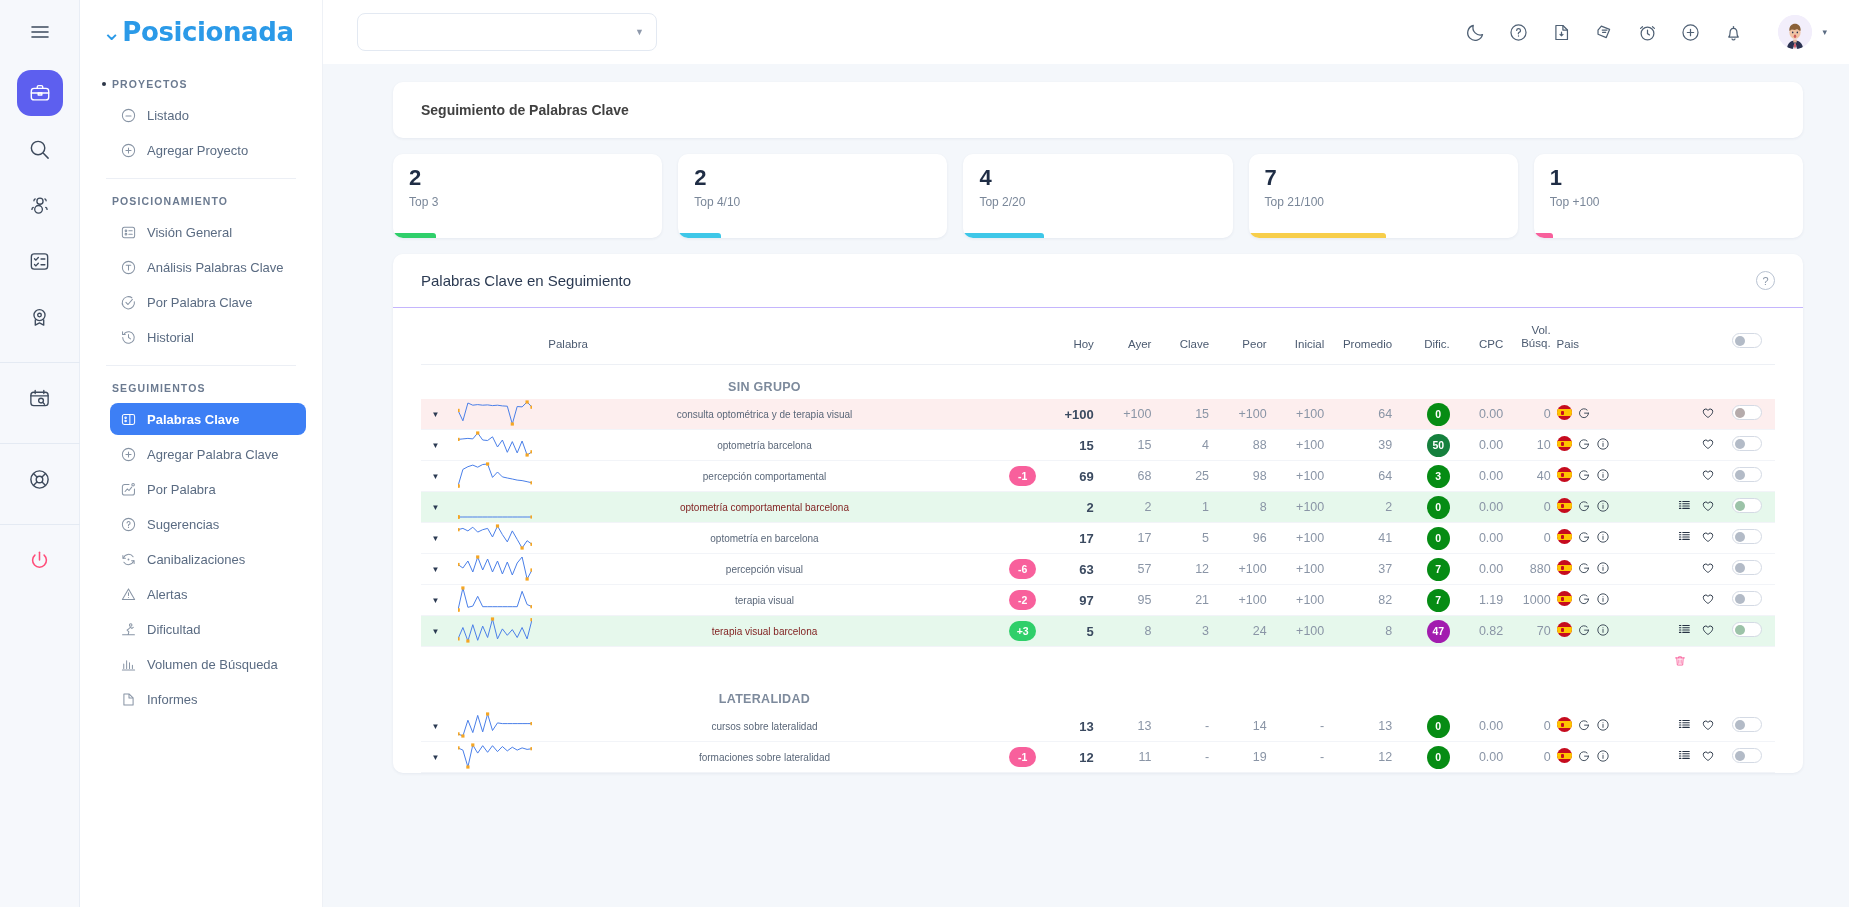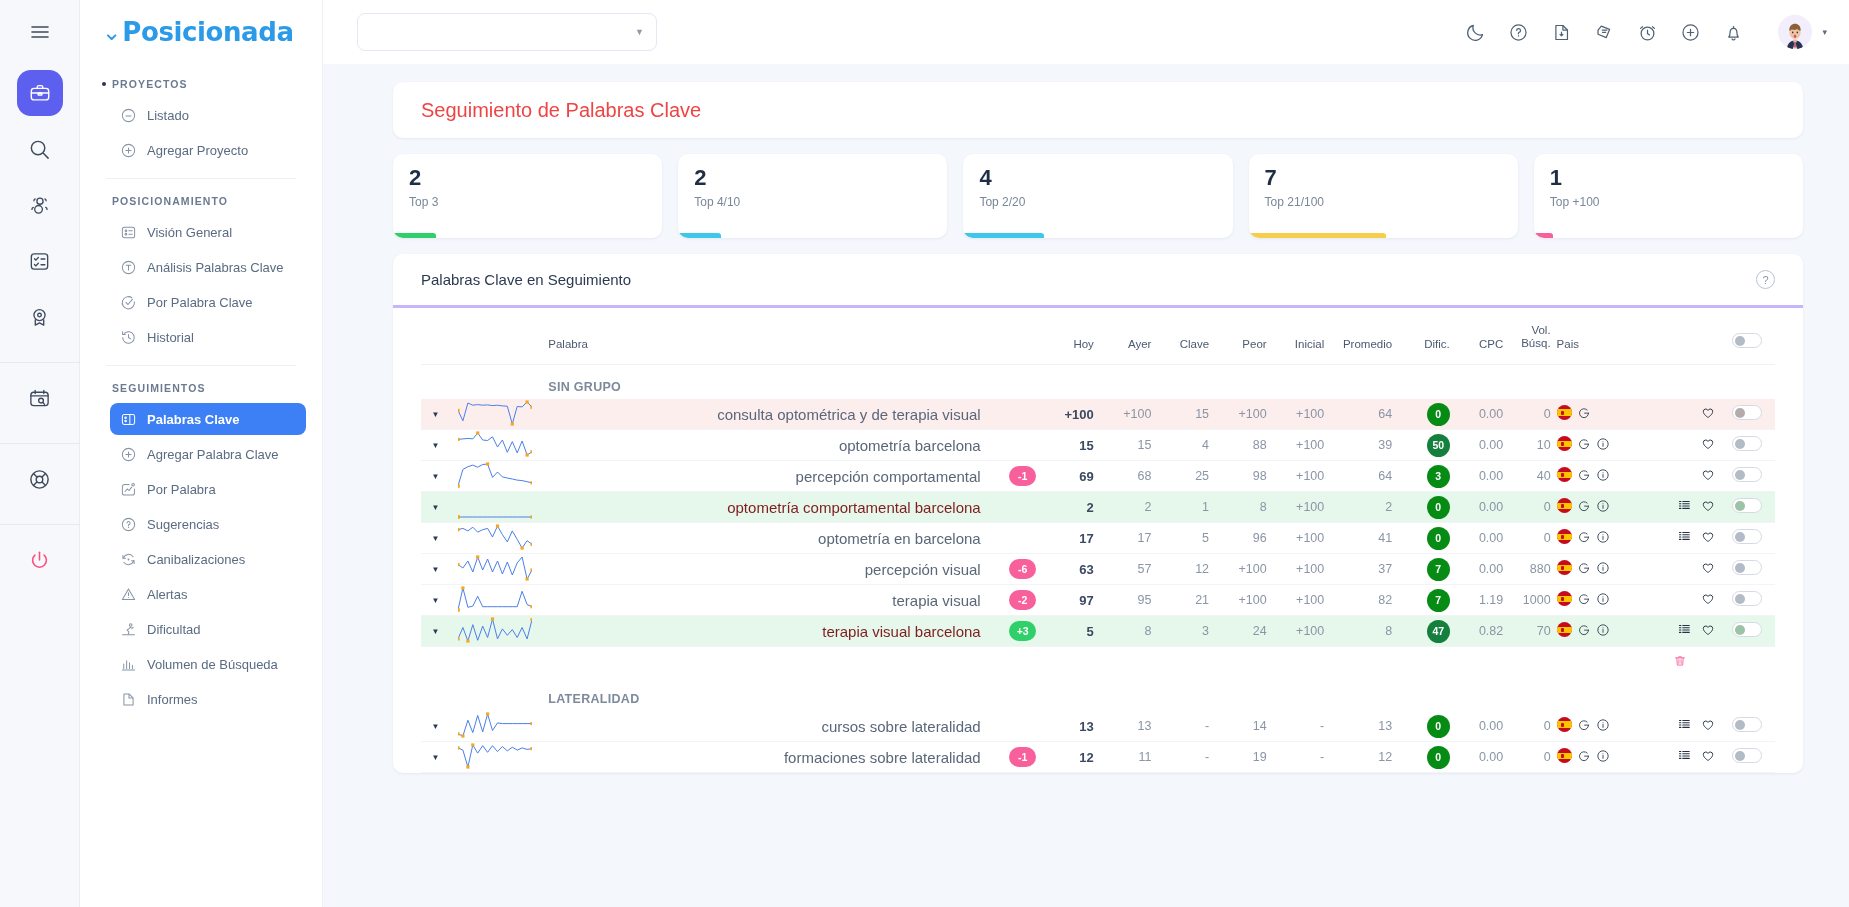--- a/index.html
+++ b/index.html
@@ -87,37 +87,37 @@
 
   .content {
     flex: 1; background: #f4f7fb; padding: 18px 46px 0 70px;
     overflow: hidden; position: relative;
   }
   .card {
     background: #fff; border-radius: 10px;
     box-shadow: 0 1px 3px rgba(40,60,100,.07);
   }
   .page-head { height: 56px; display: flex; align-items: center; padding: 0 28px; margin-bottom: 16px; }
-  .page-title { font-size: 20px; color: #ef4444; font-weight: 400; }
+  .page-title { font-size: 14px; color: #404040; font-weight: 700; }
 
   
   .stats { display: flex; gap: 16px; margin-bottom: 16px; }
   .stat {
     flex: 1; height: 84px; position: relative; overflow: hidden;
     padding: 12px 16px 0 16px;
   }
   .stat-num { font-size: 22px; font-weight: 700; color: #1f2d45; line-height: 1.1; }
   .stat-lbl { font-size: 12px; color: #7a8799; margin-top: 5px; }
   .stat-bar { position: absolute; left: 0; bottom: 0; height: 5px; border-radius: 0 3px 0 0; }
 
   
   .table-card { flex: 1; display: flex; flex-direction: column; overflow: hidden; }
   .table-head-bar {
     height: 54px; display: flex; align-items: center; justify-content: space-between;
-    padding: 0 28px; border-bottom: 3px solid #c4b5fd;
+    padding: 0 28px; border-bottom: 1px solid #c4b5fd;
   }
   .table-head-title { font-size: 15px; color: #2b3a52; }
   .help-circle {
     width: 19px; height: 19px; border-radius: 50%; border: 1px solid #b9c3d2;
     color: #8b97a8; font-size: 11px; display: flex; align-items: center; justify-content: center;
     cursor: pointer;
   }
 
   table.kw { width: 100%; border-collapse: collapse; table-layout: fixed; }
   table.kw th {
@@ -136,48 +136,48 @@
   th.c-vol   { width: 46px; }
   th.c-pais  { width: 78px; text-align: left !important; padding-left: 6px !important; }
   th.c-acts  { width: 86px; }
   th.c-tgl   { width: 54px; text-align: center !important; }
   th .vol2 { display: block; line-height: 1.15; }
 
   td { font-size: 12.5px; color: #8a95a6; text-align: right; padding: 0; height: 31px; }
   tr.kwrow { border-bottom: 1px solid #f2f4f8; }
   tr.kwrow.neg { background: #fdeeee; }
   tr.kwrow.pos { background: #e6f8ec; }
-  td.word { text-align: right; color: #5a6779; font-size: 15px; padding-left: 10px; }
+  td.word { text-align: center; color: #5a6779; font-size: 10px; padding-left: 10px; }
   tr.kwrow.pos td.word { color: #7f1d1d; }
   td.hoy { font-weight: 700; color: #3b4a60; font-size: 13px; }
   td.caret { text-align: center; color: #2b3a52; font-size: 8px; }
   td.spark { padding: 0 6px; }
 
-  .group-row td { height: 34px; padding-top: 10px; }
+  .group-row td { height: 34px; padding-top: 10px; text-align: center; }
   .group-name {
     font-size: 12.5px; font-weight: 600; color: #7d8a9c;
     letter-spacing: .3px; text-align: left; padding-left: 10px;
   }
 
   .pill {
     display: inline-flex; align-items: center; justify-content: center;
     min-width: 27px; height: 20px; padding: 0 6px; border-radius: 10px;
     font-size: 10.5px; font-weight: 700; color: #fff;
   }
   .pill.down { background: #f8609c; }
   .pill.up { background: #2fcf6a; }
 
   .dif {
     display: inline-flex; align-items: center; justify-content: center;
     width: 23px; height: 23px; border-radius: 50%;
     font-size: 10.5px; font-weight: 700; color: #fff;
   }
   .dif.green { background: #068c14; }
   .dif.orange { background: #15803d; }
-  .dif.amber { background: #15803d; }
+  .dif.amber { background: #a21caf; }
 
   td.pais { text-align: left; padding-left: 6px; }
   .flag {
     width: 15px; height: 15px; border-radius: 50%; display: inline-block;
     vertical-align: -3px; margin-right: 5px; overflow: hidden; position: relative;
     background: #c60b1e;
   }
   .flag::before {
     content: ""; position: absolute; left: 0; right: 0; top: 4.3px; height: 6.4px;
     background: #ffc400;

